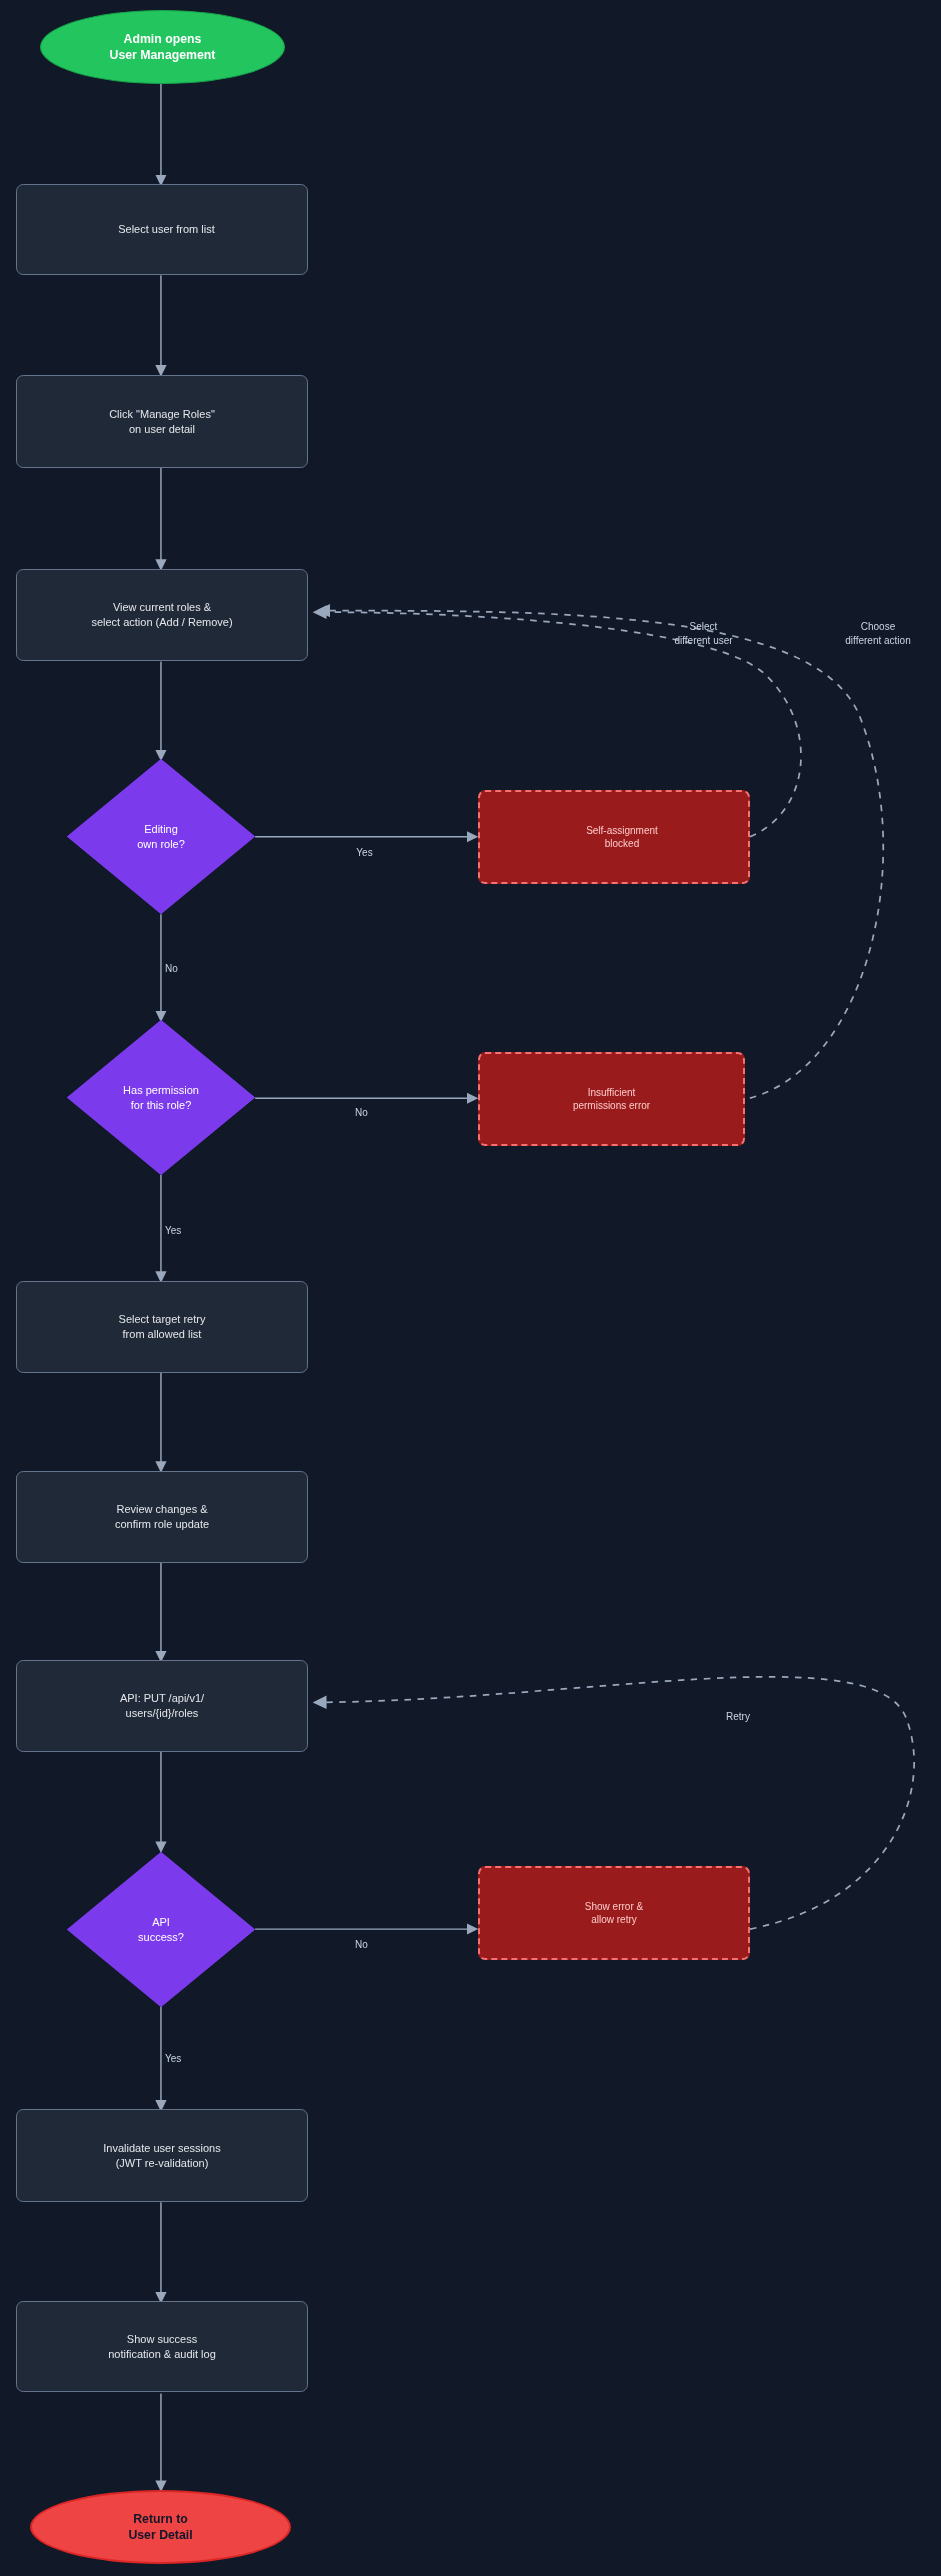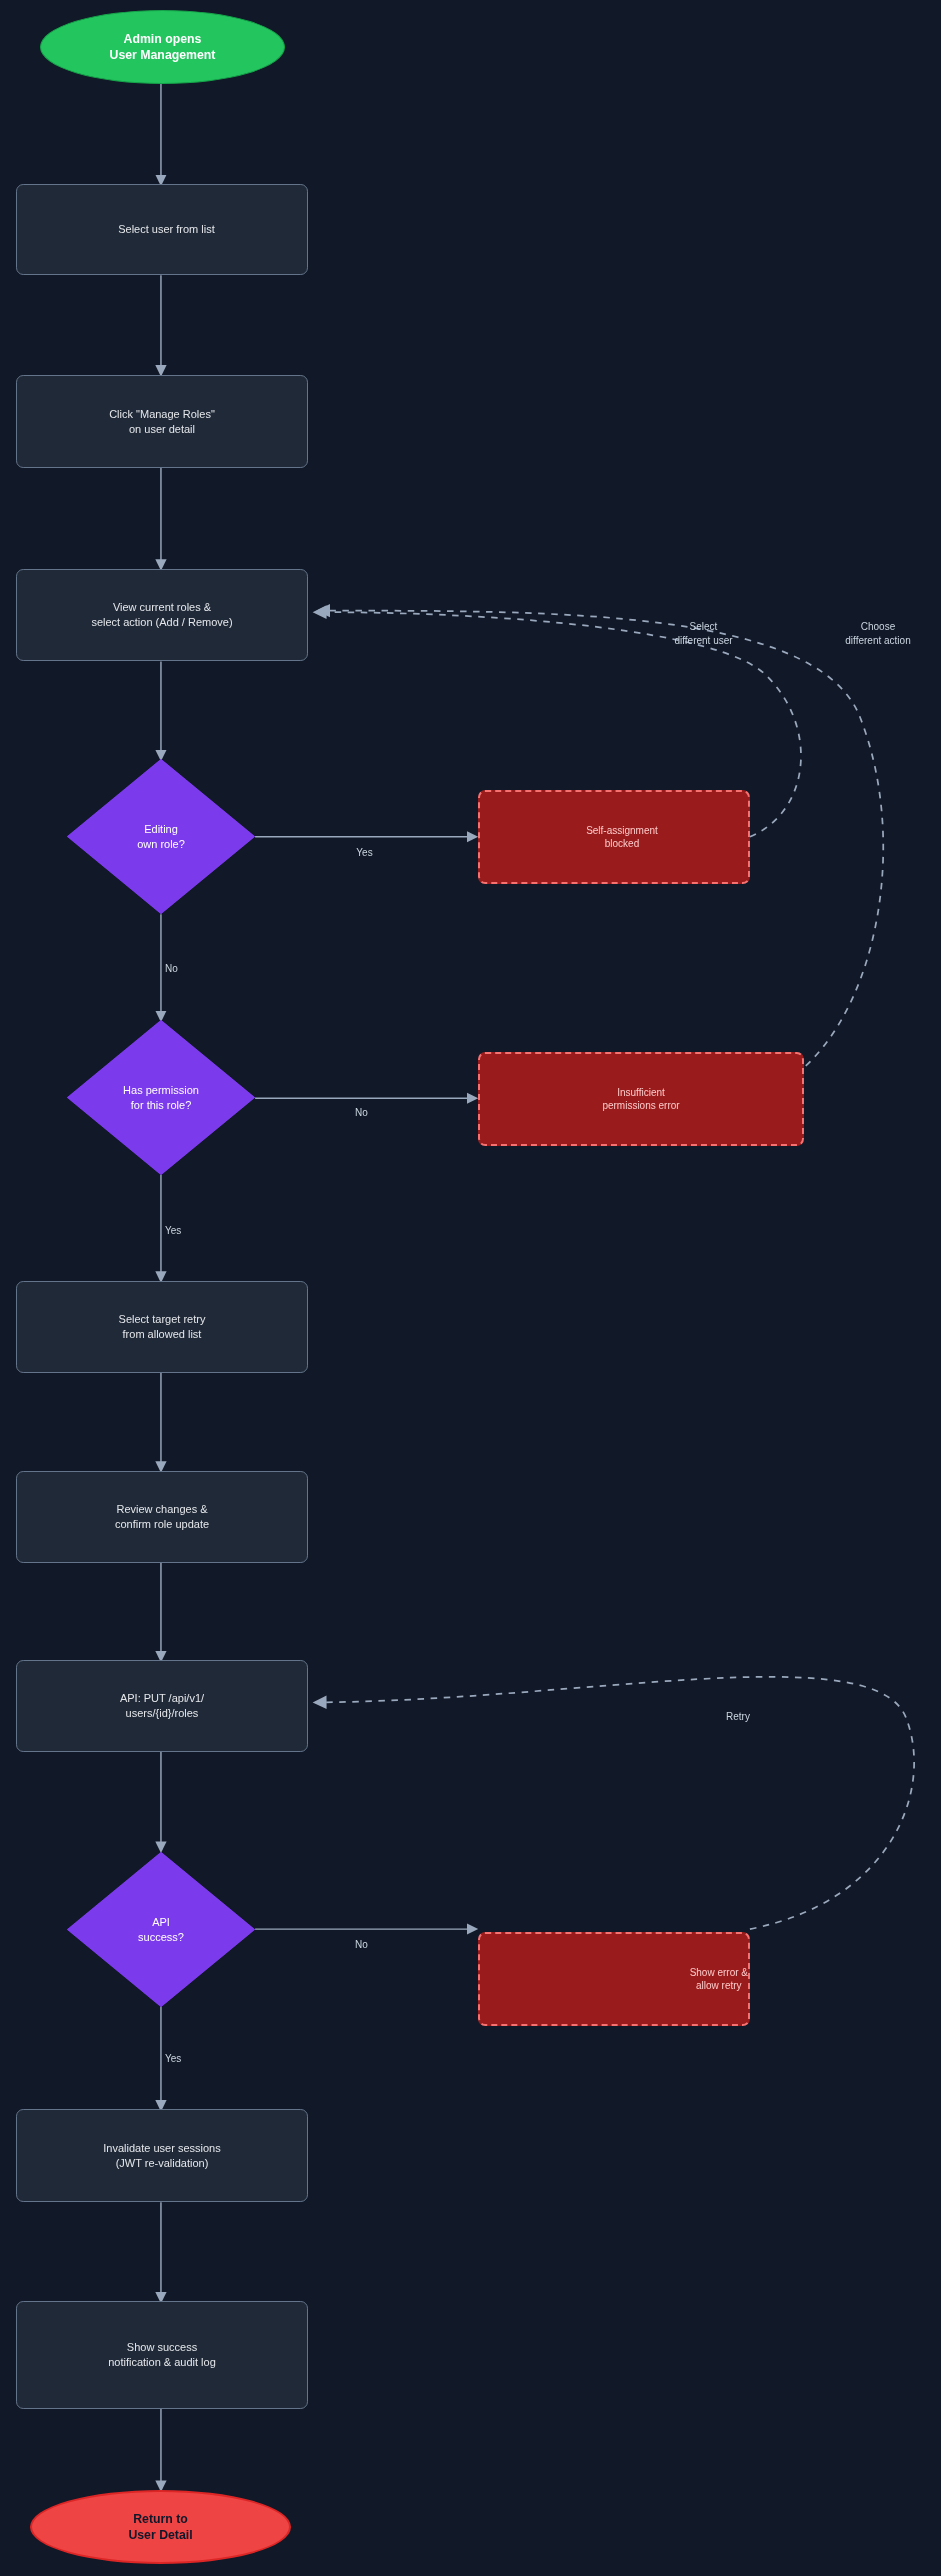--- a/index.html
+++ b/index.html
@@ -187,21 +187,21 @@
     <span>Self-assignment
 blocked</span>
   </div>
 
   <div class="node node-decision" style="left:67px; top:1020px; width:188px; height:155px;">
     <span class="diamond-shape"></span>
     <span class="diamond-label">Has permission
 for this role?</span>
   </div>
 
-  <div class="node node-error" style="left:478px; top:1052px; width:326px; height:94px;">
+  <div class="node node-error" style="left:478px; top:1052px; width:267px; height:94px;">
     <span>Insufficient
 permissions error</span>
   </div>
 
   <div class="node node-process" style="left:16px; top:1281px; width:292px; height:92px;">
     <span>Select target retry
 from allowed list</span>
   </div>
 
   <div class="node node-process" style="left:16px; top:1471px; width:292px; height:92px;">
@@ -213,31 +213,31 @@
     <span>API: PUT /api/v1/
 users/{id}/roles</span>
   </div>
 
   <div class="node node-decision" style="left:67px; top:1852px; width:188px; height:155px;">
     <span class="diamond-shape"></span>
     <span class="diamond-label">API
 success?</span>
   </div>
 
-  <div class="node node-error" style="left:478px; top:1932px; width:272px; height:94px;justify-content:flex-end;">
+  <div class="node node-error" style="left:478px; top:1866px; width:272px; height:94px;">
     <span>Show error &amp;
 allow retry</span>
   </div>
 
   <div class="node node-process" style="left:16px; top:2109px; width:292px; height:93px;">
     <span>Invalidate user sessions
 (JWT re-validation)</span>
   </div>
 
-  <div class="node node-process" style="left:16px; top:2301px; width:292px; height:108px;">
+  <div class="node node-process" style="left:16px; top:2301px; width:292px; height:91px;">
     <span>Show success
 notification &amp; audit log</span>
   </div>
 
   <div class="node node-end" style="left:30px; top:2490px; width:261px; height:74px;">
     <span>Return to
 User Detail</span>
   </div>
 
   <div class="edge-label" style="left:343px; top:846px; width:43px;">Yes</div>

